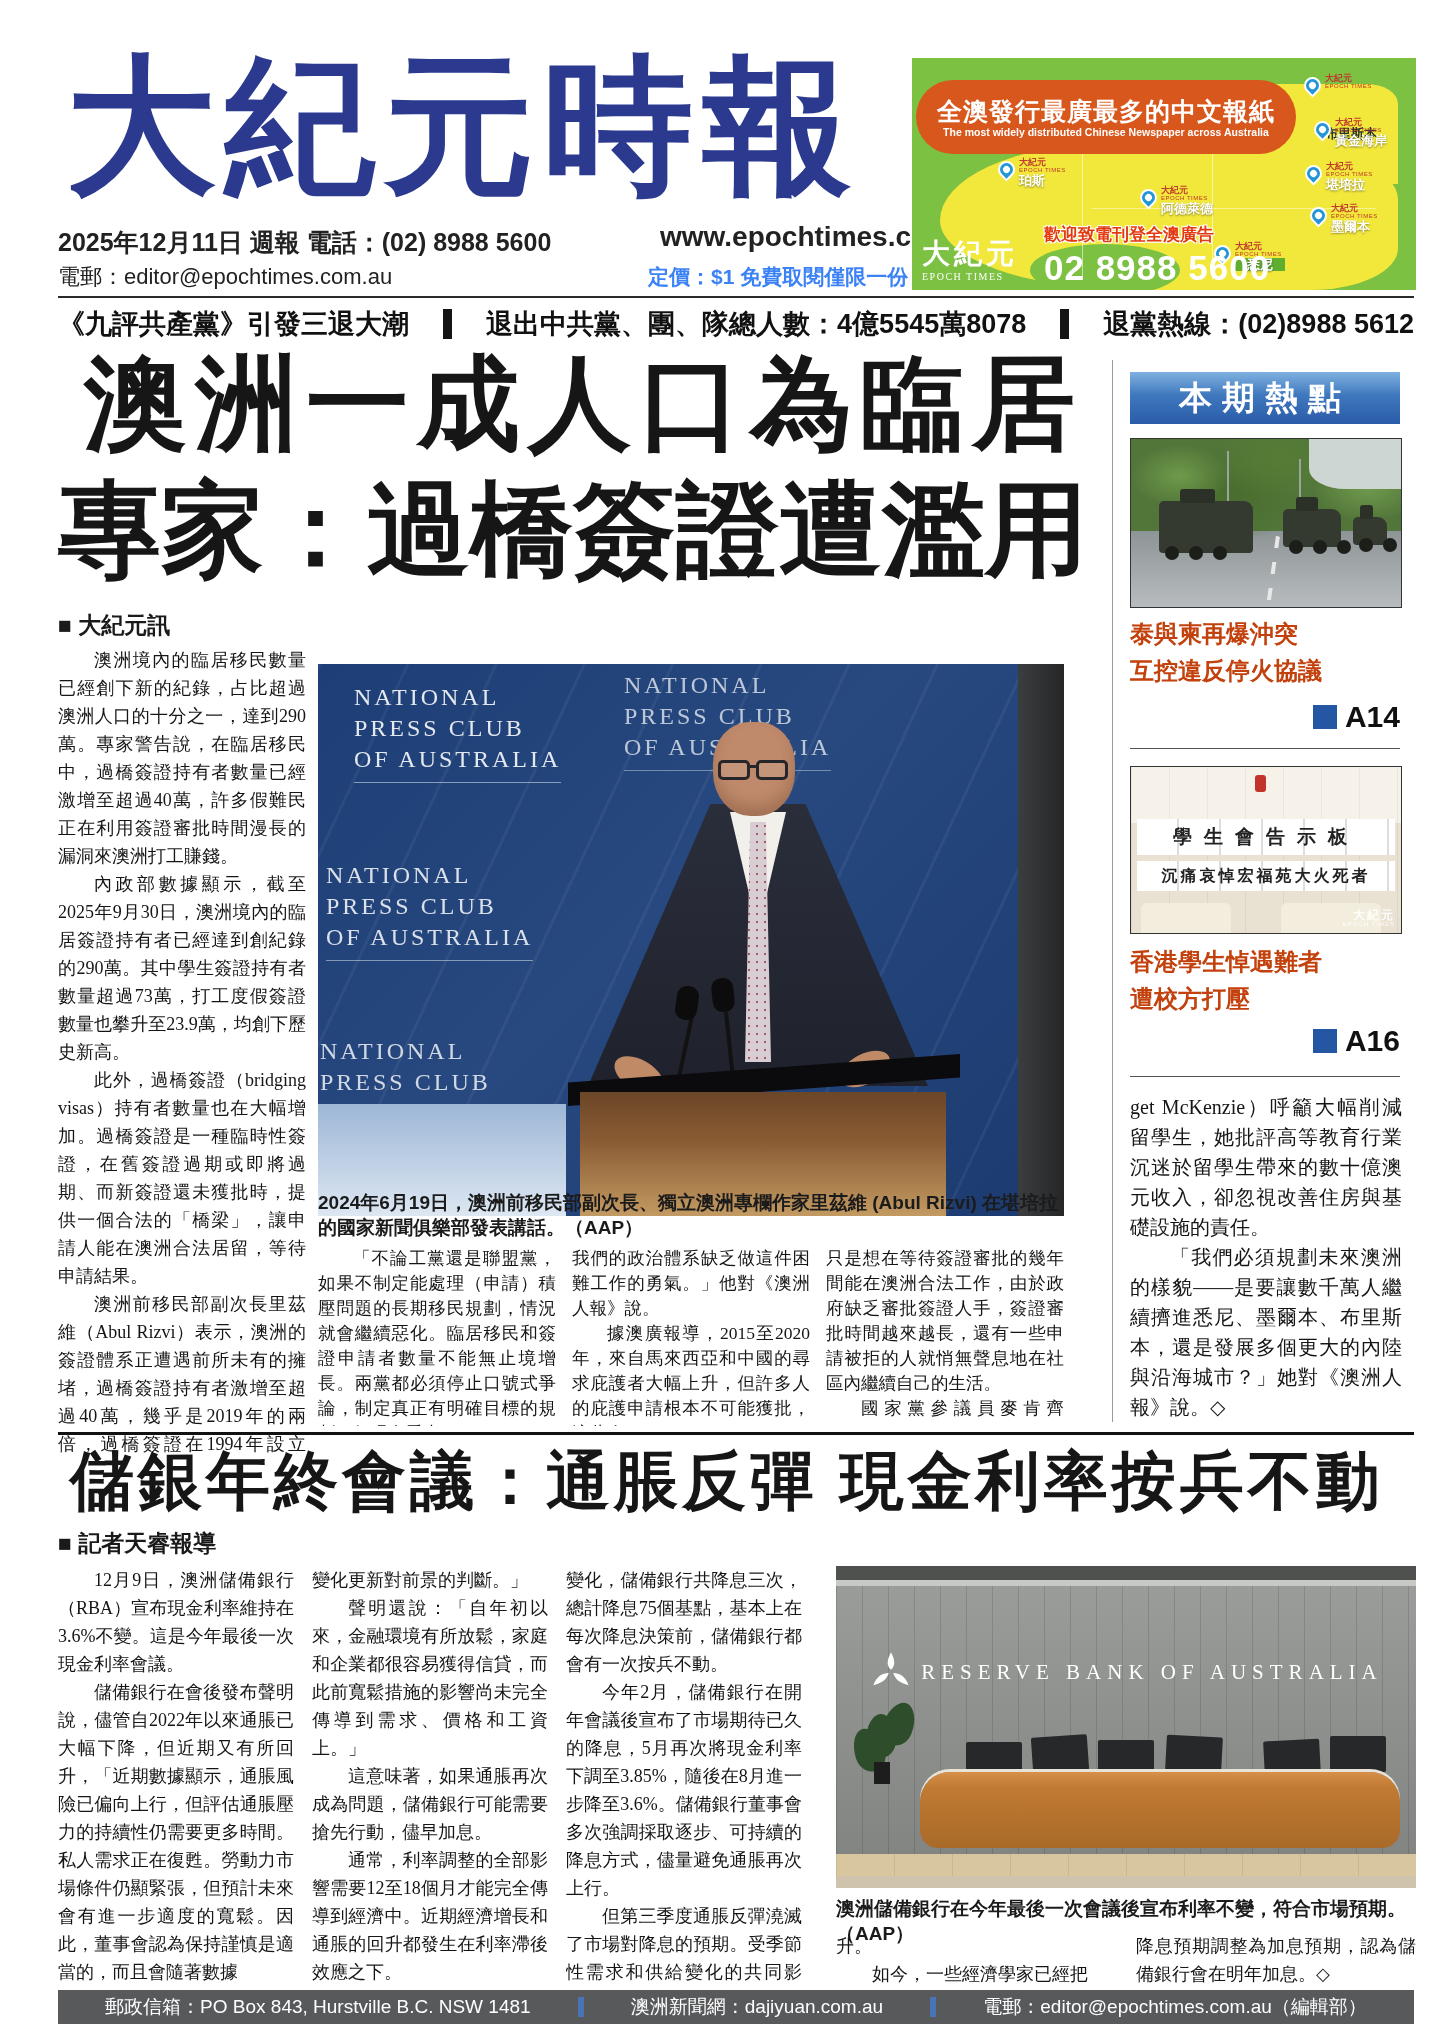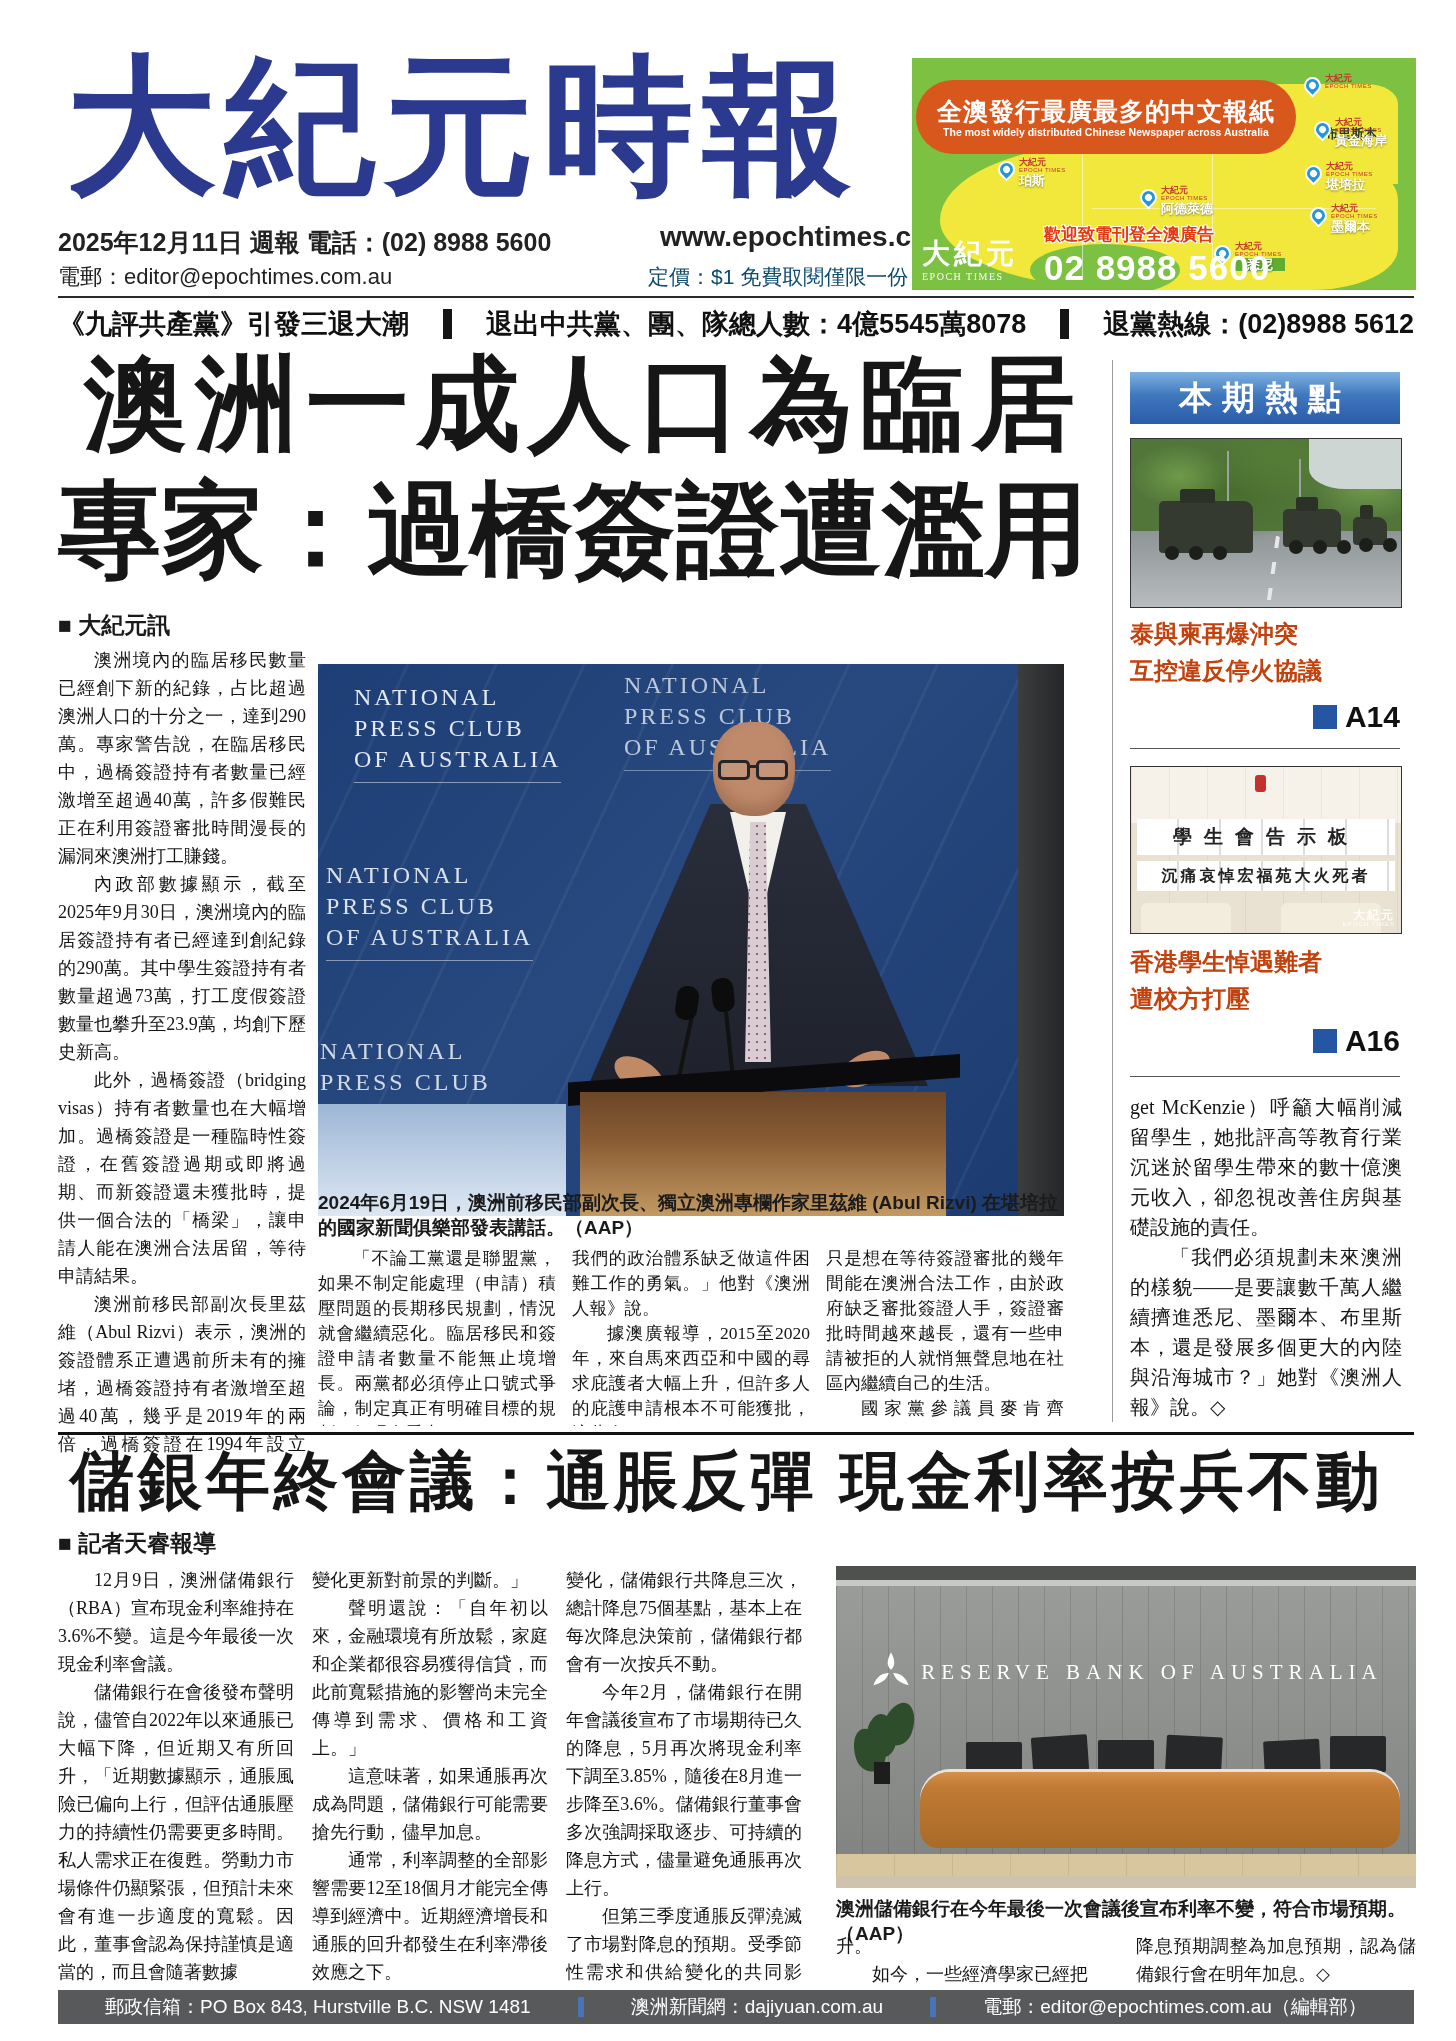--- a/index.html
+++ b/index.html
@@ -5,21 +5,21 @@
   html,body{margin:0;padding:0;background:#fff;}
   .page{position:relative;width:1456px;height:2041px;background:#fff;overflow:hidden;
         font-family:"Liberation Sans","DejaVu Sans",sans-serif;color:#1a1a1a;}
   .abs{position:absolute;}
 
   
   .logo{left:66px;top:48px;font-size:150px;font-weight:900;color:#2b3a8e;letter-spacing:9px;line-height:1.05;}
   .dateline{left:58px;top:226px;font-size:25px;font-weight:700;color:#222;}
   .emailline{left:58px;top:262px;font-size:22px;font-weight:500;color:#222;}
   .website{left:660px;top:221px;font-size:28px;font-weight:700;color:#222;}
-  .priceline{left:648px;top:263px;font-size:21px;font-weight:400;color:#0c4a6e;}
+  .priceline{left:648px;top:263px;font-size:21px;font-weight:700;color:#3b82f6;}
 
   
   .ad{left:912px;top:58px;width:504px;height:232px;background:#7cc142;overflow:hidden;}
   .mapblob{left:28px;top:86px;width:458px;height:146px;background:#f2e83b;border-radius:38% 30% 20% 45% / 55% 40% 30% 50%;}
   .mapblob3{left:328px;top:26px;width:158px;height:100px;background:#f2e83b;border-radius:25% 20% 0 40%;}
   .mapbight{left:118px;top:186px;width:150px;height:52px;background:#7cc142;border-radius:50%;}
   .tas{left:352px;top:219px;width:28px;height:11px;background:#f2e83b;border-radius:50%;}
   .stateline-v{width:1px;top:92px;bottom:10px;background:rgba(255,255,255,.55);}
   .stateline-h{height:1px;left:180px;right:40px;background:rgba(255,255,255,.45);}
   .adbanner{left:4px;top:22px;width:380px;height:74px;background:#d8571d;border-radius:37px;

